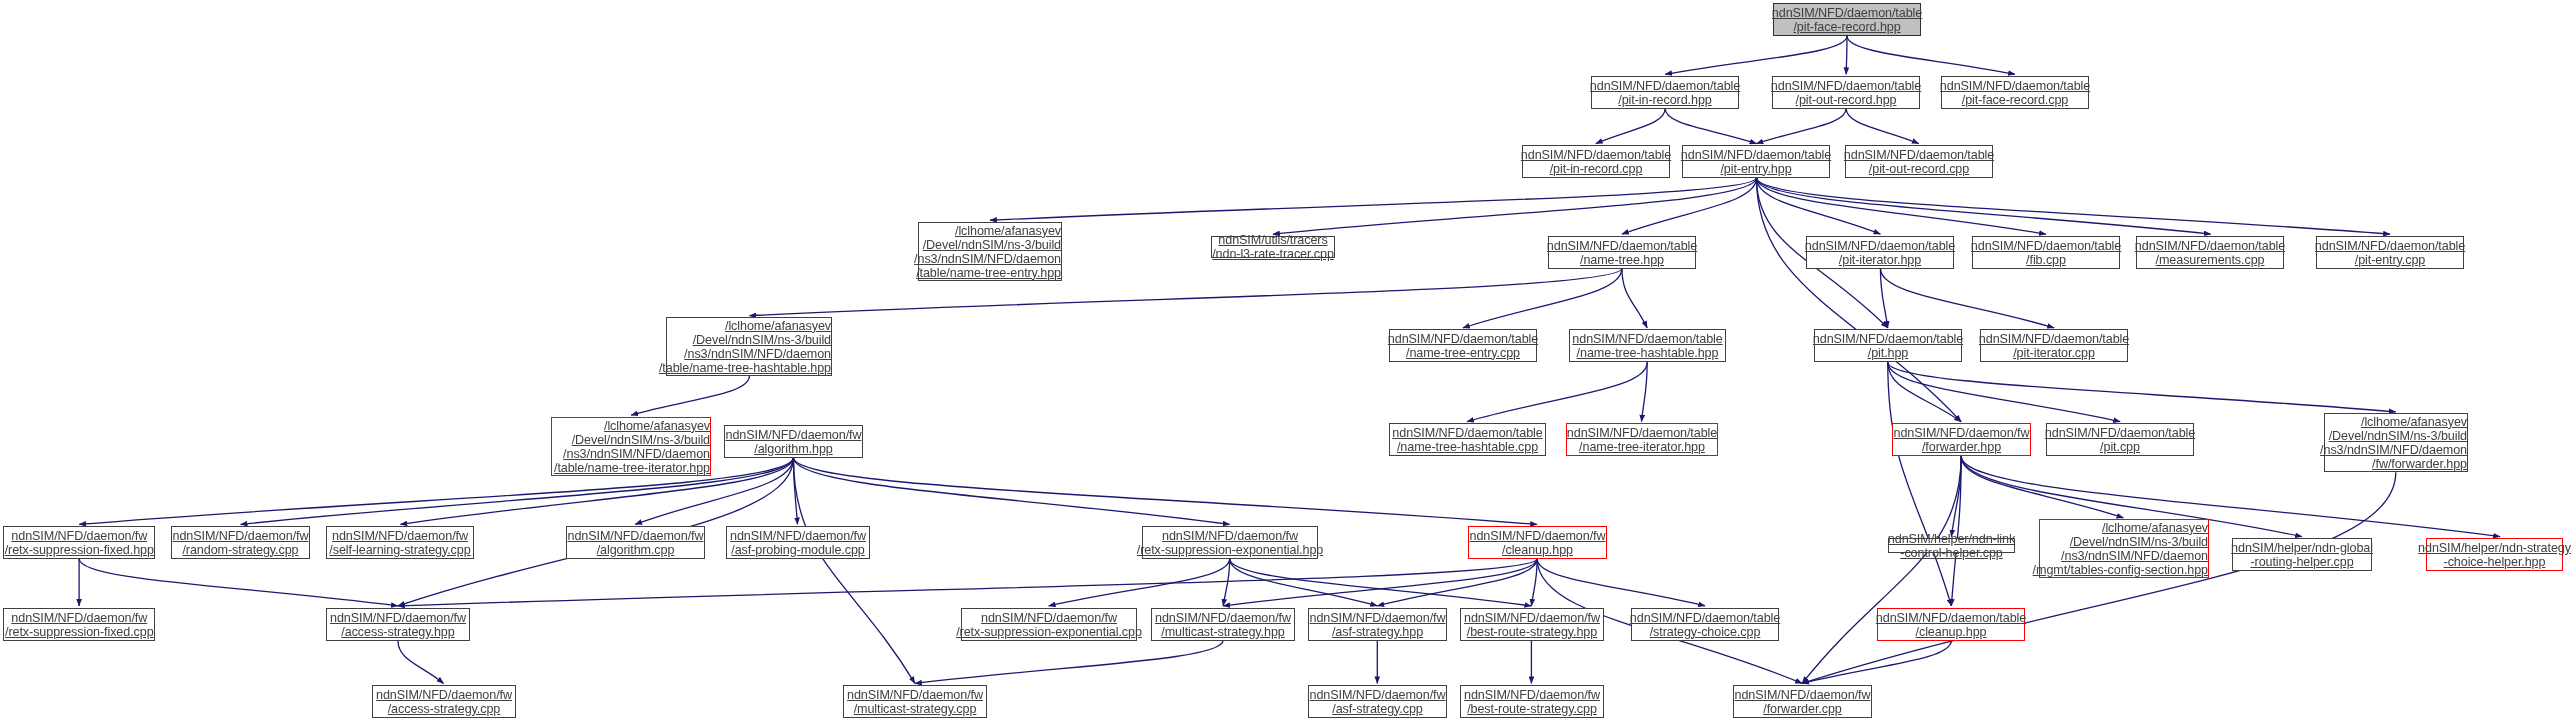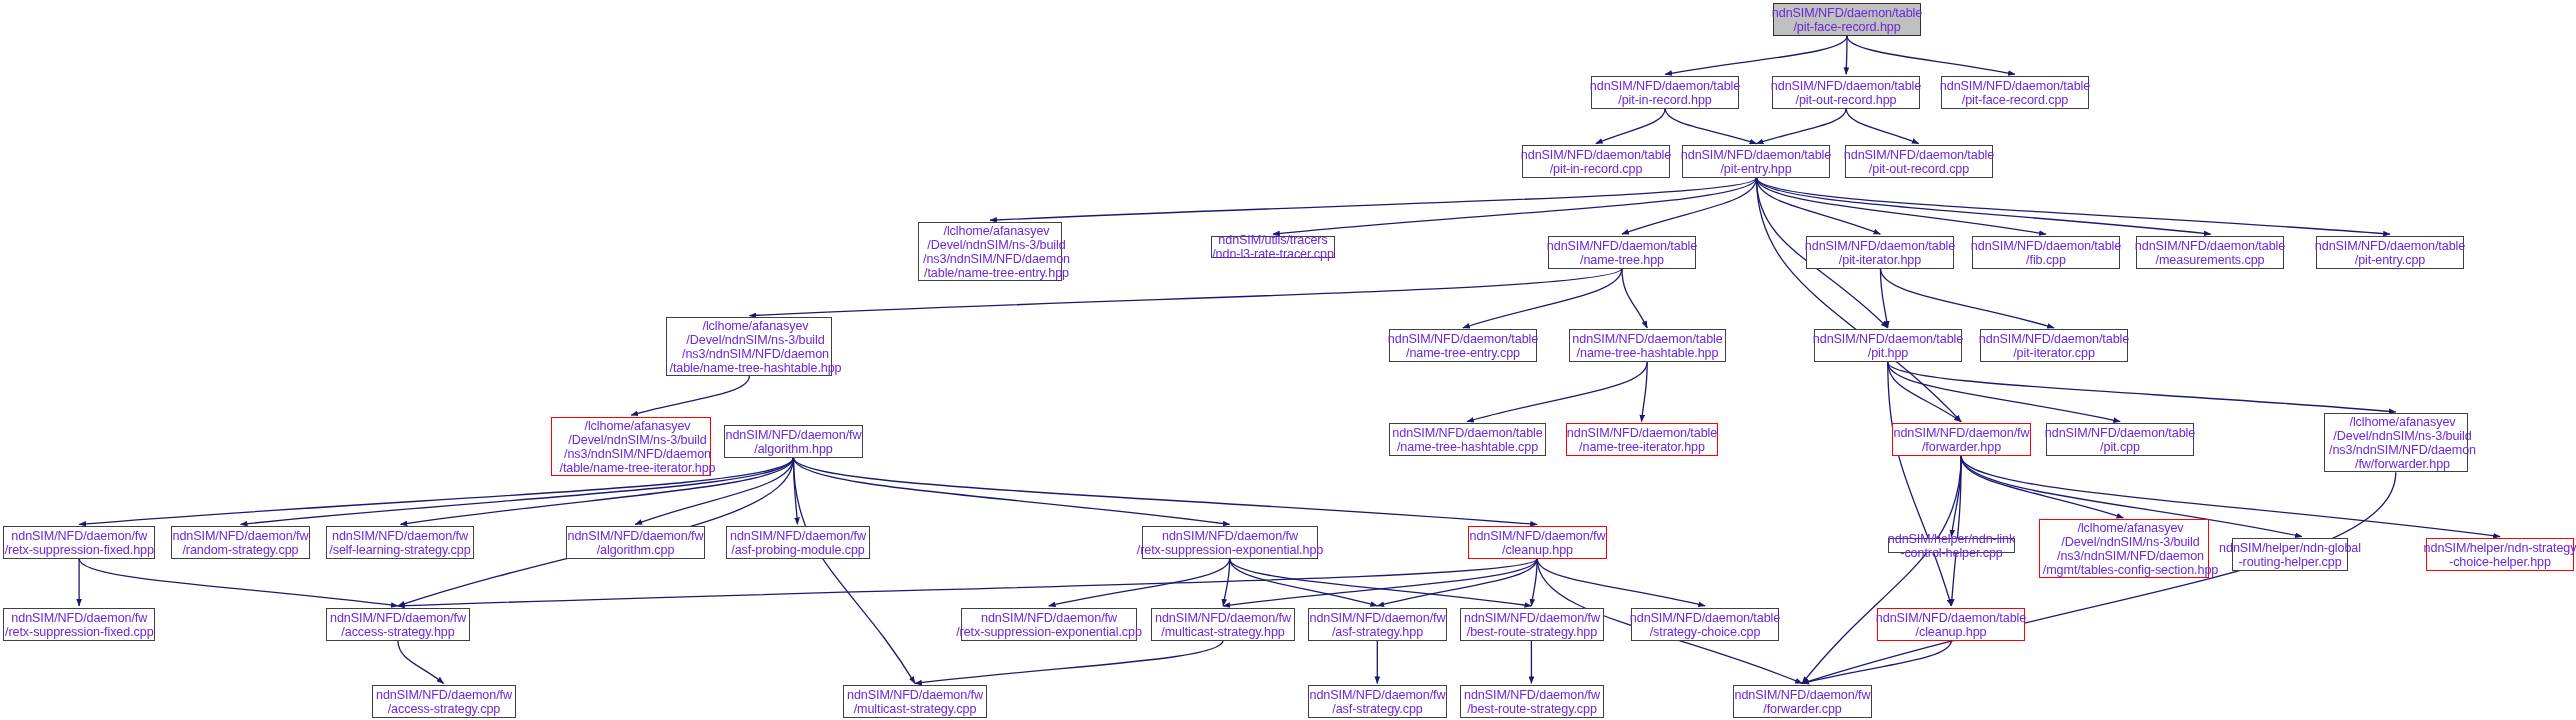--- a/index.html
+++ b/index.html
@@ -1,25 +1,25 @@
 <!DOCTYPE html>
 <html style="font-size:13px"><head>
 <meta charset="utf-8">
 <style>
   html,body{margin:0;padding:0;background:#ffffff;}
   #canvas{position:relative;width:2576px;height:721px;background:#ffffff;
           font-family:"Liberation Sans","DejaVu Sans",sans-serif;overflow:hidden;}
   svg#edges{position:absolute;left:0;top:0;width:2576px;height:721px;pointer-events:none;}
   .node{position:absolute;box-sizing:border-box;display:flex;flex-direction:column;
         align-items:center;justify-content:center;text-align:center;
-        background:#ffffff;border:0.8px solid #404040;color:#6d28d9;
-        font-size:12.6px;line-height:14px;white-space:pre;letter-spacing:-0.1px;}
+        background:#ffffff;border:0.8px solid #404040;color:#404040;
+        font-size:12.6px;line-height:14px;white-space:pre;letter-spacing:-0.1px;text-decoration:underline;}
   .node.root{background:#c0c0c0;border:0.8px solid #303030;}
   .node.red{border:0.8px solid #ff0000;}
-  .node.left{align-items:center;text-align:left;padding-left:13px;}
+  .node.left{align-items:flex-end;text-align:left;padding-left:13px;}
   .lbl{display:block;}
 </style>
 </head>
 <body>
 
 <div id="canvas">
   <svg id="edges" viewBox="0 0 3159 884" width="2576" height="721">
     <defs>
       <marker id="arrow" markerWidth="9" markerHeight="7" refX="8.5" refY="3.5" orient="auto" markerUnits="userSpaceOnUse">
         <polygon points="0 0, 9 3.5, 0 7" fill="#191970"></polygon>
@@ -118,22 +118,22 @@
       <div class="node" style="left: 2046px; top: 423px; width: 148px; height: 33px;"><span class="lbl">ndnSIM/NFD/daemon/table</span><span class="lbl">/pit.cpp</span></div>
       <div class="node" style="left: 3.3px; top: 526px; width: 152px; height: 33px;"><span class="lbl">ndnSIM/NFD/daemon/fw</span><span class="lbl">/retx-suppression-fixed.hpp</span></div>
       <div class="node" style="left: 171px; top: 526px; width: 139px; height: 33px;"><span class="lbl">ndnSIM/NFD/daemon/fw</span><span class="lbl">/random-strategy.cpp</span></div>
       <div class="node" style="left: 326px; top: 526px; width: 148px; height: 33px;"><span class="lbl">ndnSIM/NFD/daemon/fw</span><span class="lbl">/self-learning-strategy.cpp</span></div>
       <div class="node" style="left: 566px; top: 526px; width: 139px; height: 33px;"><span class="lbl">ndnSIM/NFD/daemon/fw</span><span class="lbl">/algorithm.cpp</span></div>
       <div class="node" style="left: 726px; top: 526px; width: 144px; height: 33px;"><span class="lbl">ndnSIM/NFD/daemon/fw</span><span class="lbl">/asf-probing-module.cpp</span></div>
       <div class="node" style="left: 1142px; top: 526px; width: 176px; height: 33px;"><span class="lbl">ndnSIM/NFD/daemon/fw</span><span class="lbl">/retx-suppression-exponential.hpp</span></div>
       <div class="node red" style="left: 1468px; top: 526px; width: 139px; height: 33px;"><span class="lbl">ndnSIM/NFD/daemon/fw</span><span class="lbl">/cleanup.hpp</span></div>
       <div class="node" style="left: 1888px; top: 538px; width: 127px; height: 15px;"><span class="lbl">ndnSIM/helper/ndn-link</span><span class="lbl">-control-helper.cpp</span></div>
       <div class="node left red" style="left: 2039px; top: 519px; width: 170px; height: 59px;"><span class="lbl">/lclhome/afanasyev</span><span class="lbl">/Devel/ndnSIM/ns-3/build</span><span class="lbl">/ns3/ndnSIM/NFD/daemon</span><span class="lbl">/mgmt/tables-config-section.hpp</span></div>
-      <div class="node" style="left: 2232px; top: 538px; width: 116px; height: 33px;"><span class="lbl">ndnSIM/helper/ndn-global</span><span class="lbl">-routing-helper.cpp</span></div>
-      <div class="node red" style="left: 2426px; top: 538px; width: 148px; height: 33px;"><span class="lbl">ndnSIM/helper/ndn-strategy</span><span class="lbl">-choice-helper.hpp</span></div>
+      <div class="node" style="left: 2232px; top: 538px; width: 140px; height: 33px;"><span class="lbl">ndnSIM/helper/ndn-global</span><span class="lbl">-routing-helper.cpp</span></div>
+      <div class="node red" style="left: 2426px; top: 538px; width: 137px; height: 33px;"><span class="lbl">ndnSIM/helper/ndn-strategy</span><span class="lbl">-choice-helper.hpp</span></div>
       <div class="node" style="left: 3.3px; top: 608px; width: 152px; height: 33px;"><span class="lbl">ndnSIM/NFD/daemon/fw</span><span class="lbl">/retx-suppression-fixed.cpp</span></div>
       <div class="node" style="left: 326px; top: 608px; width: 144px; height: 33px;"><span class="lbl">ndnSIM/NFD/daemon/fw</span><span class="lbl">/access-strategy.hpp</span></div>
       <div class="node" style="left: 961px; top: 608px; width: 176px; height: 33px;"><span class="lbl">ndnSIM/NFD/daemon/fw</span><span class="lbl">/retx-suppression-exponential.cpp</span></div>
       <div class="node" style="left: 1151px; top: 608px; width: 144px; height: 33px;"><span class="lbl">ndnSIM/NFD/daemon/fw</span><span class="lbl">/multicast-strategy.hpp</span></div>
       <div class="node" style="left: 1308px; top: 608px; width: 139px; height: 33px;"><span class="lbl">ndnSIM/NFD/daemon/fw</span><span class="lbl">/asf-strategy.hpp</span></div>
       <div class="node" style="left: 1460px; top: 608px; width: 144px; height: 33px;"><span class="lbl">ndnSIM/NFD/daemon/fw</span><span class="lbl">/best-route-strategy.hpp</span></div>
       <div class="node" style="left: 1631px; top: 608px; width: 148px; height: 33px;"><span class="lbl">ndnSIM/NFD/daemon/table</span><span class="lbl">/strategy-choice.cpp</span></div>
       <div class="node red" style="left: 1877px; top: 608px; width: 148px; height: 33px;"><span class="lbl">ndnSIM/NFD/daemon/table</span><span class="lbl">/cleanup.hpp</span></div>
       <div class="node" style="left: 372px; top: 685px; width: 144px; height: 33px;"><span class="lbl">ndnSIM/NFD/daemon/fw</span><span class="lbl">/access-strategy.cpp</span></div>
       <div class="node" style="left: 843px; top: 685px; width: 144px; height: 33px;"><span class="lbl">ndnSIM/NFD/daemon/fw</span><span class="lbl">/multicast-strategy.cpp</span></div>

